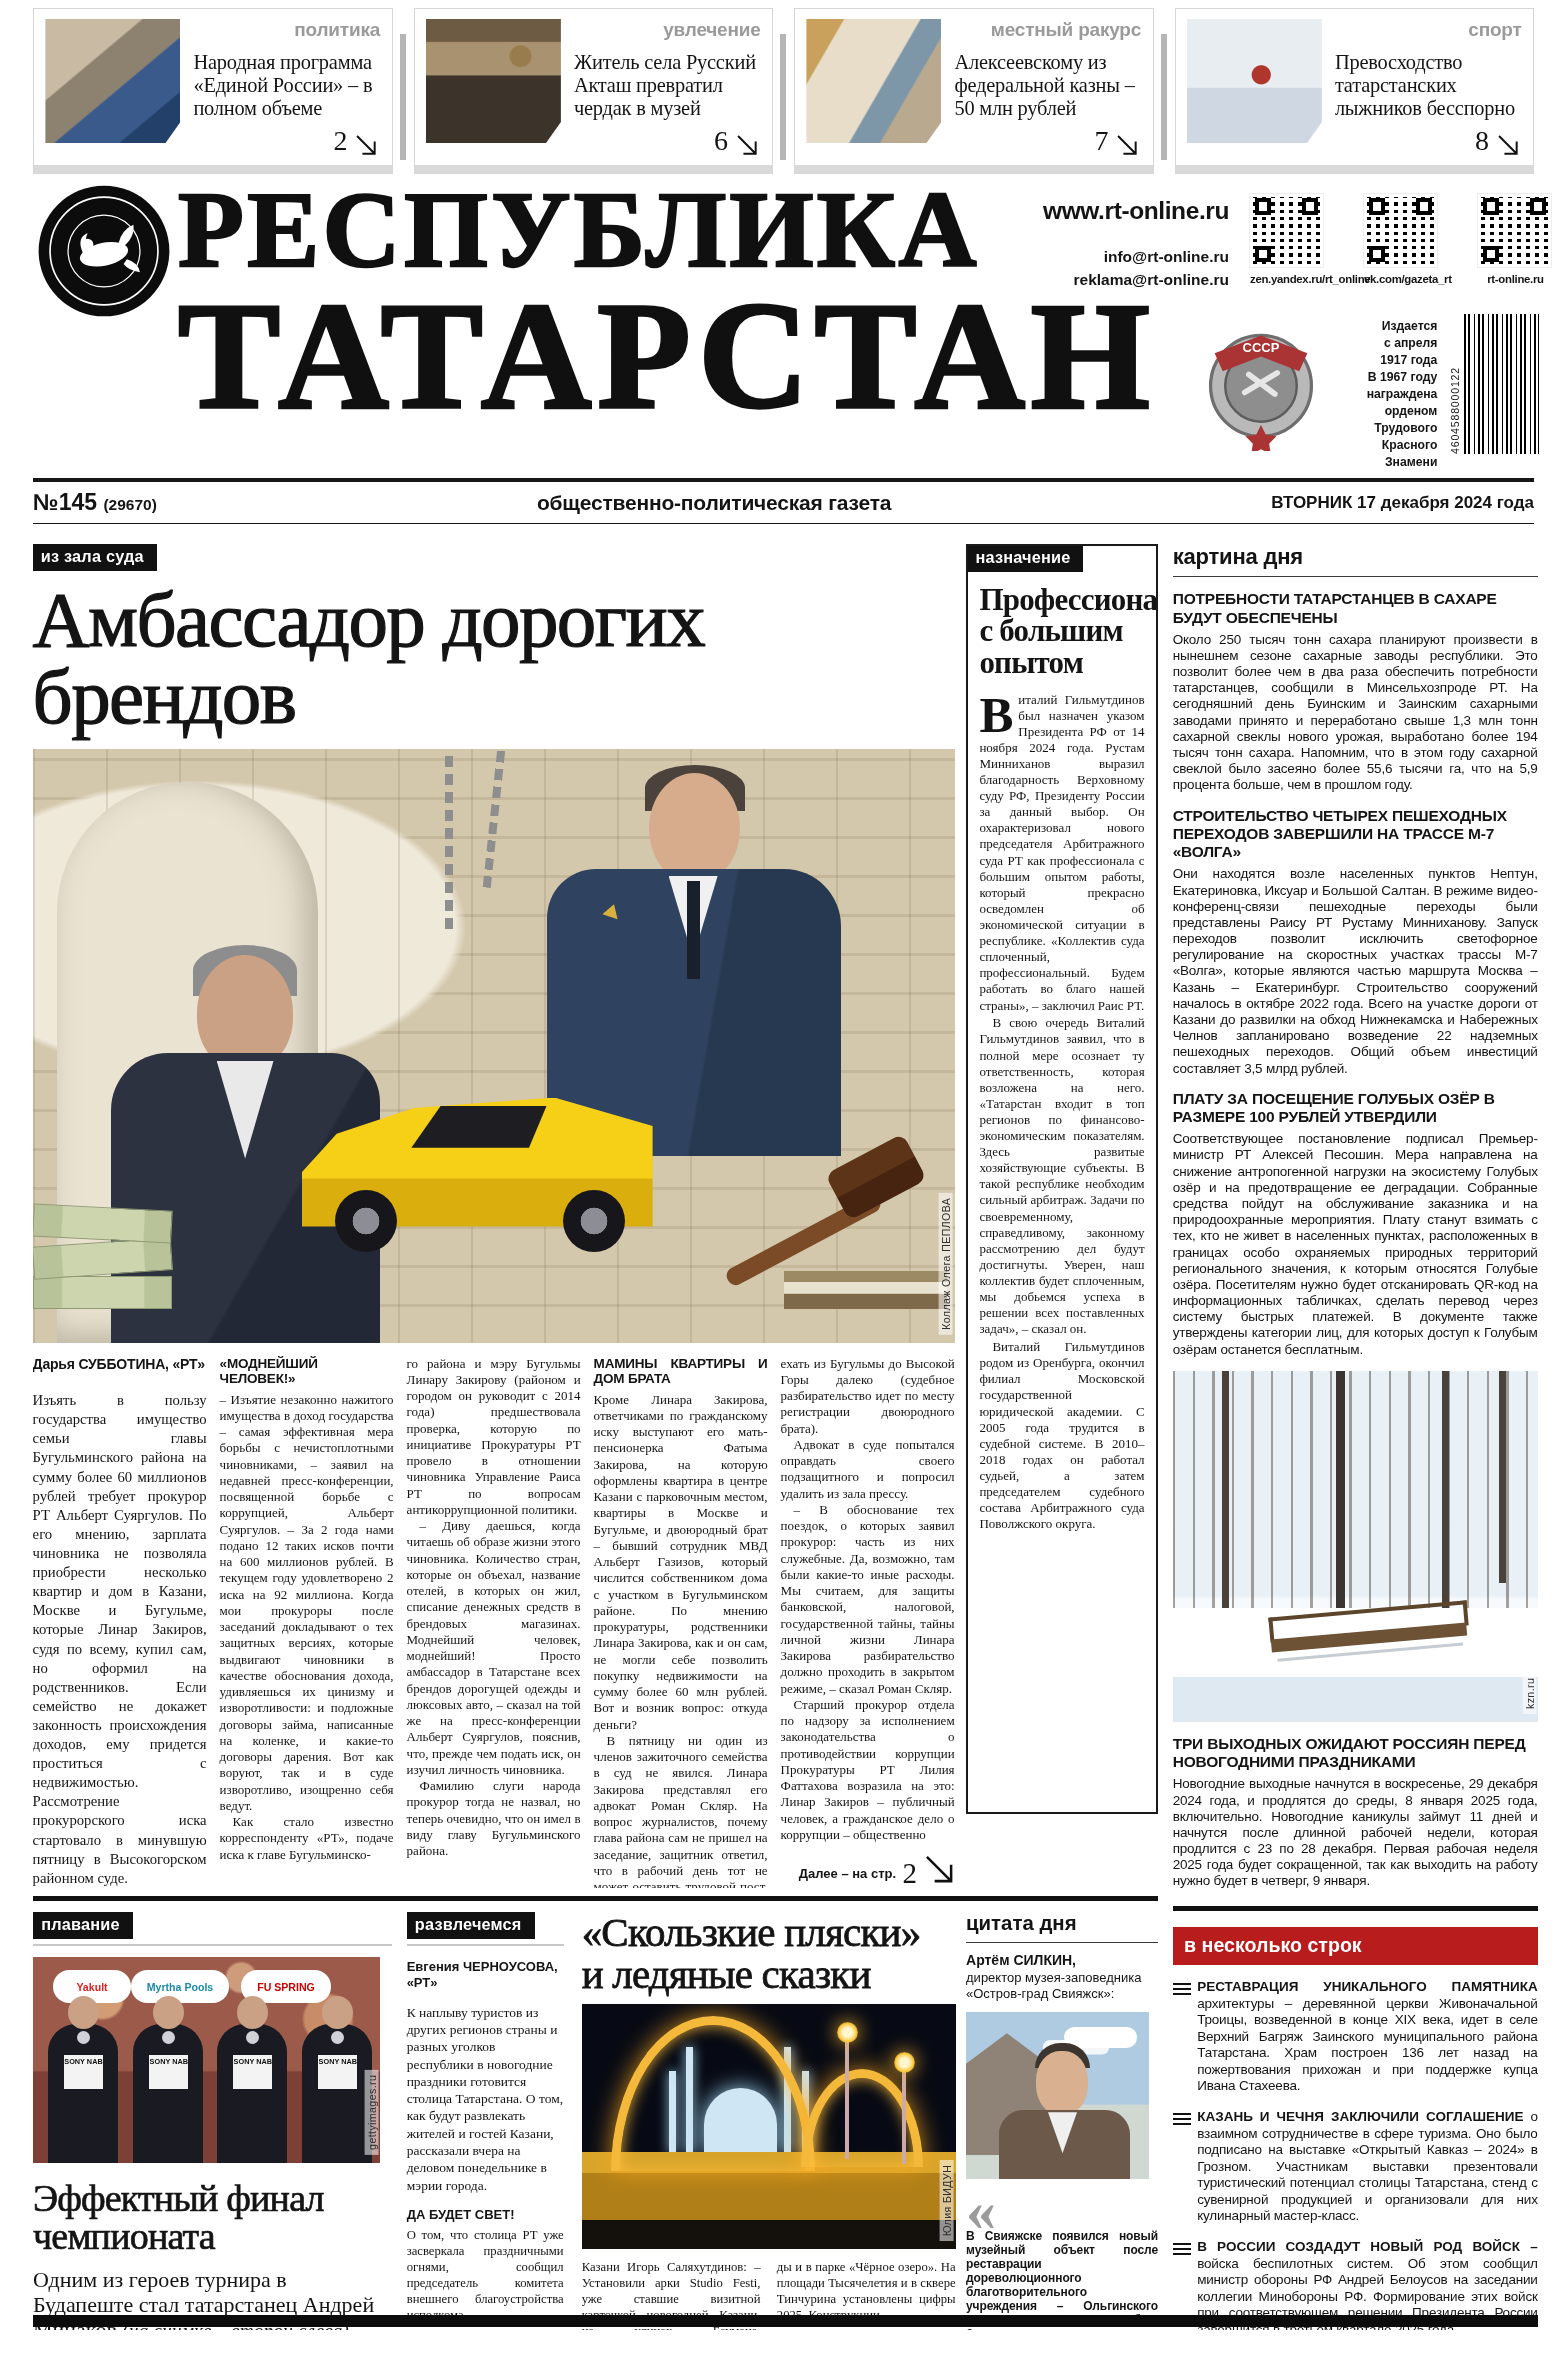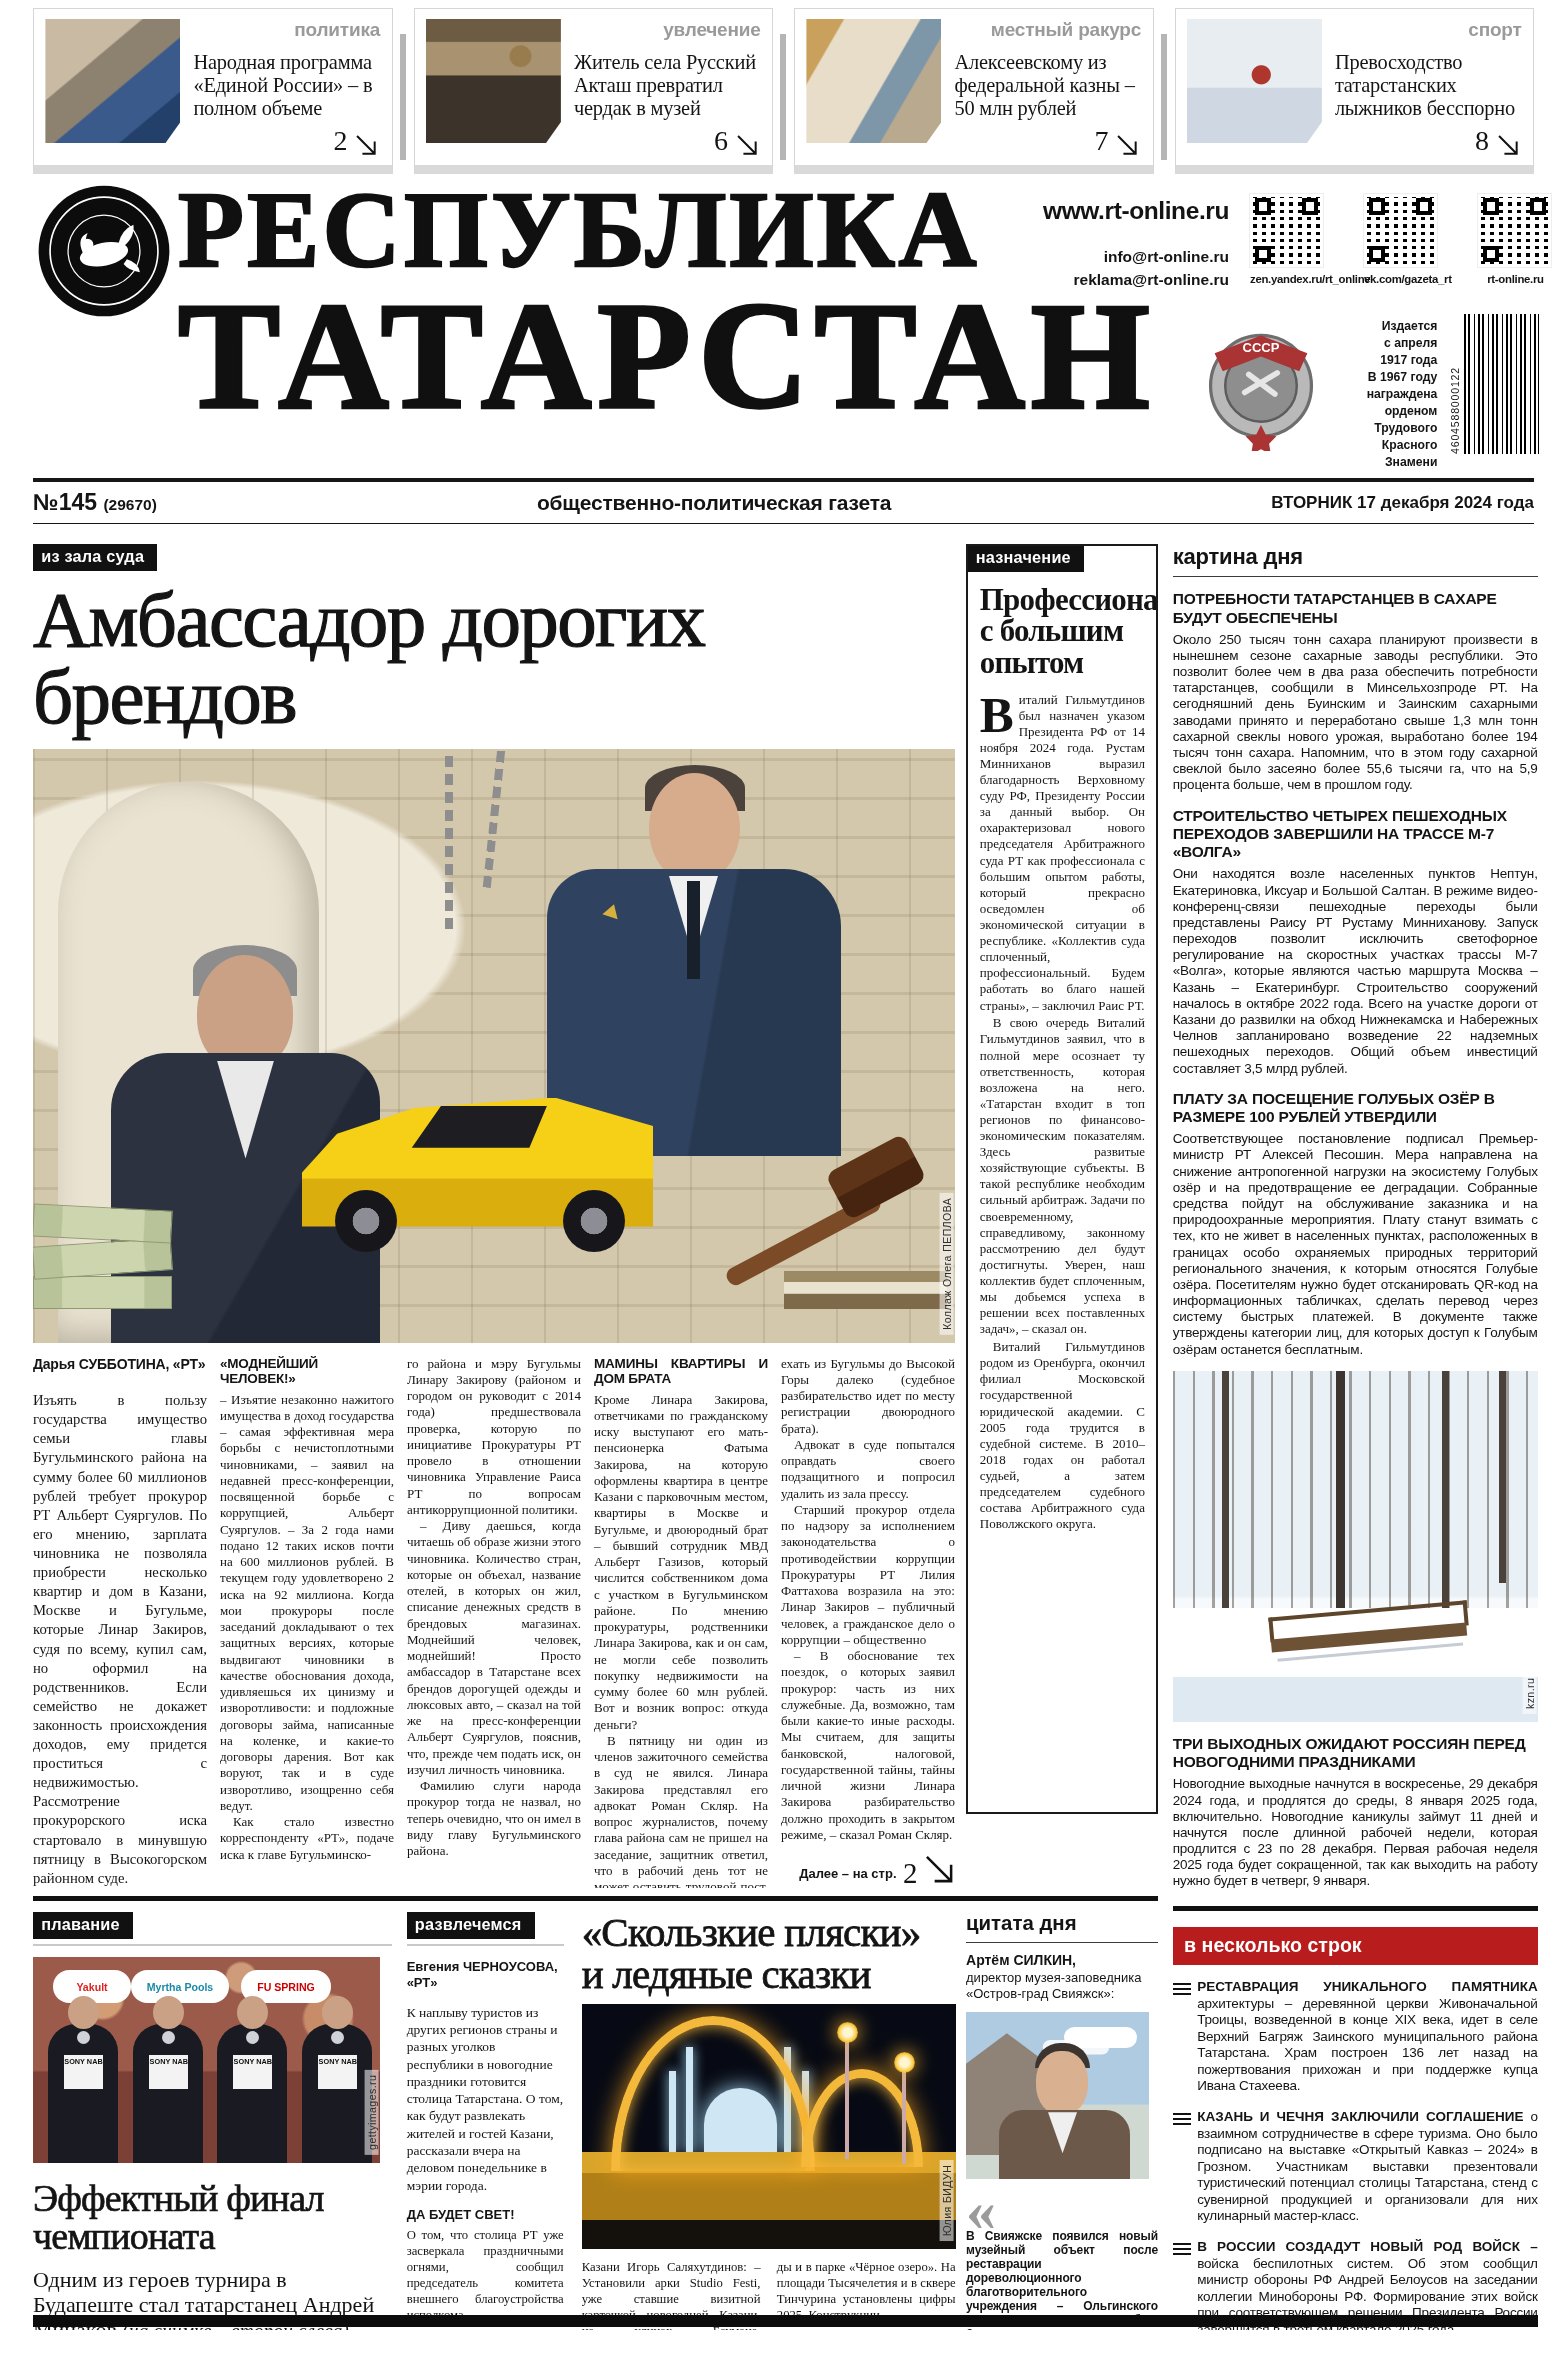--- a/index.html
+++ b/index.html
@@ -60,21 +60,21 @@
   
   .issue{margin:0 33px;border-top:4.1px solid #161616;border-bottom:1.6px solid #161616;height:46px;display:flex;align-items:center;justify-content:space-between;font-family:var(--sans);}
   .issue .num{font-size:23px;font-weight:bold;}
   .issue .num small{font-size:15.5px;font-weight:bold;}
   .issue .kind{font-size:21px;font-weight:bold;letter-spacing:-0.2px;}
   .issue .date{font-size:17px;font-weight:bold;}
 
   
   .main-row{display:flex;padding:0 29px 0 33px;margin-top:19.6px;}
   .left-main{width:1125px;}
-  .top-row{display:flex;}
+  .top-row{display:flex;justify-content:flex-end;}
   .court{width:922px;}
   .appoint-col{width:192px;margin-left:11.4px;}
   .rail{width:365px;margin-left:14.7px;}
 
   .kicker{display:inline-block;background:#111;color:#fff;font-family:var(--sans);font-weight:bold;font-size:16.3px;padding:3.3px 13px 4.9px 8.2px;letter-spacing:0.2px;}
   .court-headline{font-size:79px;letter-spacing:-1.6px;line-height:.98;margin-top:9.8px;-webkit-text-stroke:1.2px #141414;font-weight:normal;}
 
   
   .collage{position:relative;margin-top:13px;width:922px;height:594px;overflow:hidden;
     background:
@@ -438,22 +438,22 @@
               <p>Фамилию слуги народа прокурор тогда не назвал, но теперь очевидно, что он имел в виду главу Бугульминского района.</p>
             </div>
             <div class="acol">
               <div class="subhead">МАМИНЫ КВАРТИРЫ И ДОМ БРАТА</div>
               <p>Кроме Линара Закирова, ответчиками по гражданскому иску выступают его мать-пенсионерка Фатыма Закирова, на которую оформлены квартира в центре Казани с парковочным местом, квартиры в Москве и Бугульме, и двоюродный брат – бывший сотрудник МВД Альберт Газизов, который числится собственником дома с участком в Бугульминском районе. По мнению прокуратуры, родственники Линара Закирова, как и он сам, не могли себе позволить покупку недвижимости на сумму более 60 млн рублей. Вот и возник вопрос: откуда деньги?</p>
               <p>В пятницу ни один из членов зажиточного семейства в суд не явился. Линара Закирова представлял его адвокат Роман Скляр. На вопрос журналистов, почему глава района сам не пришел на заседание, защитник ответил, что в рабочий день тот не может оставить трудовой пост, да и</p>
             </div>
             <div class="acol">
               <p>ехать из Бугульмы до Высокой Горы далеко (судебное разбирательство идет по месту регистрации двоюродного брата).</p>
               <p>Адвокат в суде попытался оправдать своего подзащитного и попросил удалить из зала прессу.</p>
+              <p>– В обоснование тех поездок, о которых заявил прокурор: часть из них служебные. Да, возможно, там были какие-то иные расходы. Мы считаем, для защиты банковской, налоговой, государственной тайны, тайны личной жизни Линара Закирова разбирательство должно проходить в закрытом режиме, – сказал Роман Скляр.</p>
               <p>Старший прокурор отдела по надзору за исполнением законодательства о противодействии коррупции Прокуратуры РТ Лилия Фаттахова возразила на это: Линар Закиров – публичный человек, а гражданское дело о коррупции – общественно</p>
-              <p>– В обоснование тех поездок, о которых заявил прокурор: часть из них служебные. Да, возможно, там были какие-то иные расходы. Мы считаем, для защиты банковской, налоговой, государственной тайны, тайны личной жизни Линара Закирова разбирательство должно проходить в закрытом режиме, – сказал Роман Скляр.</p>
               <div class="jump-line">
                 <span class="jl">Далее – на стр.</span>
                 <span class="jp">2</span>
                 <span class="jump-arrow">
                     <svg class="arrow" width="31" height="31" viewBox="0 0 32 32">
                       <path d="M3 3 L28 28 M28 11 L28 28 L11 28"></path>
                     </svg>
                   </span>
               </div>
             </div>

